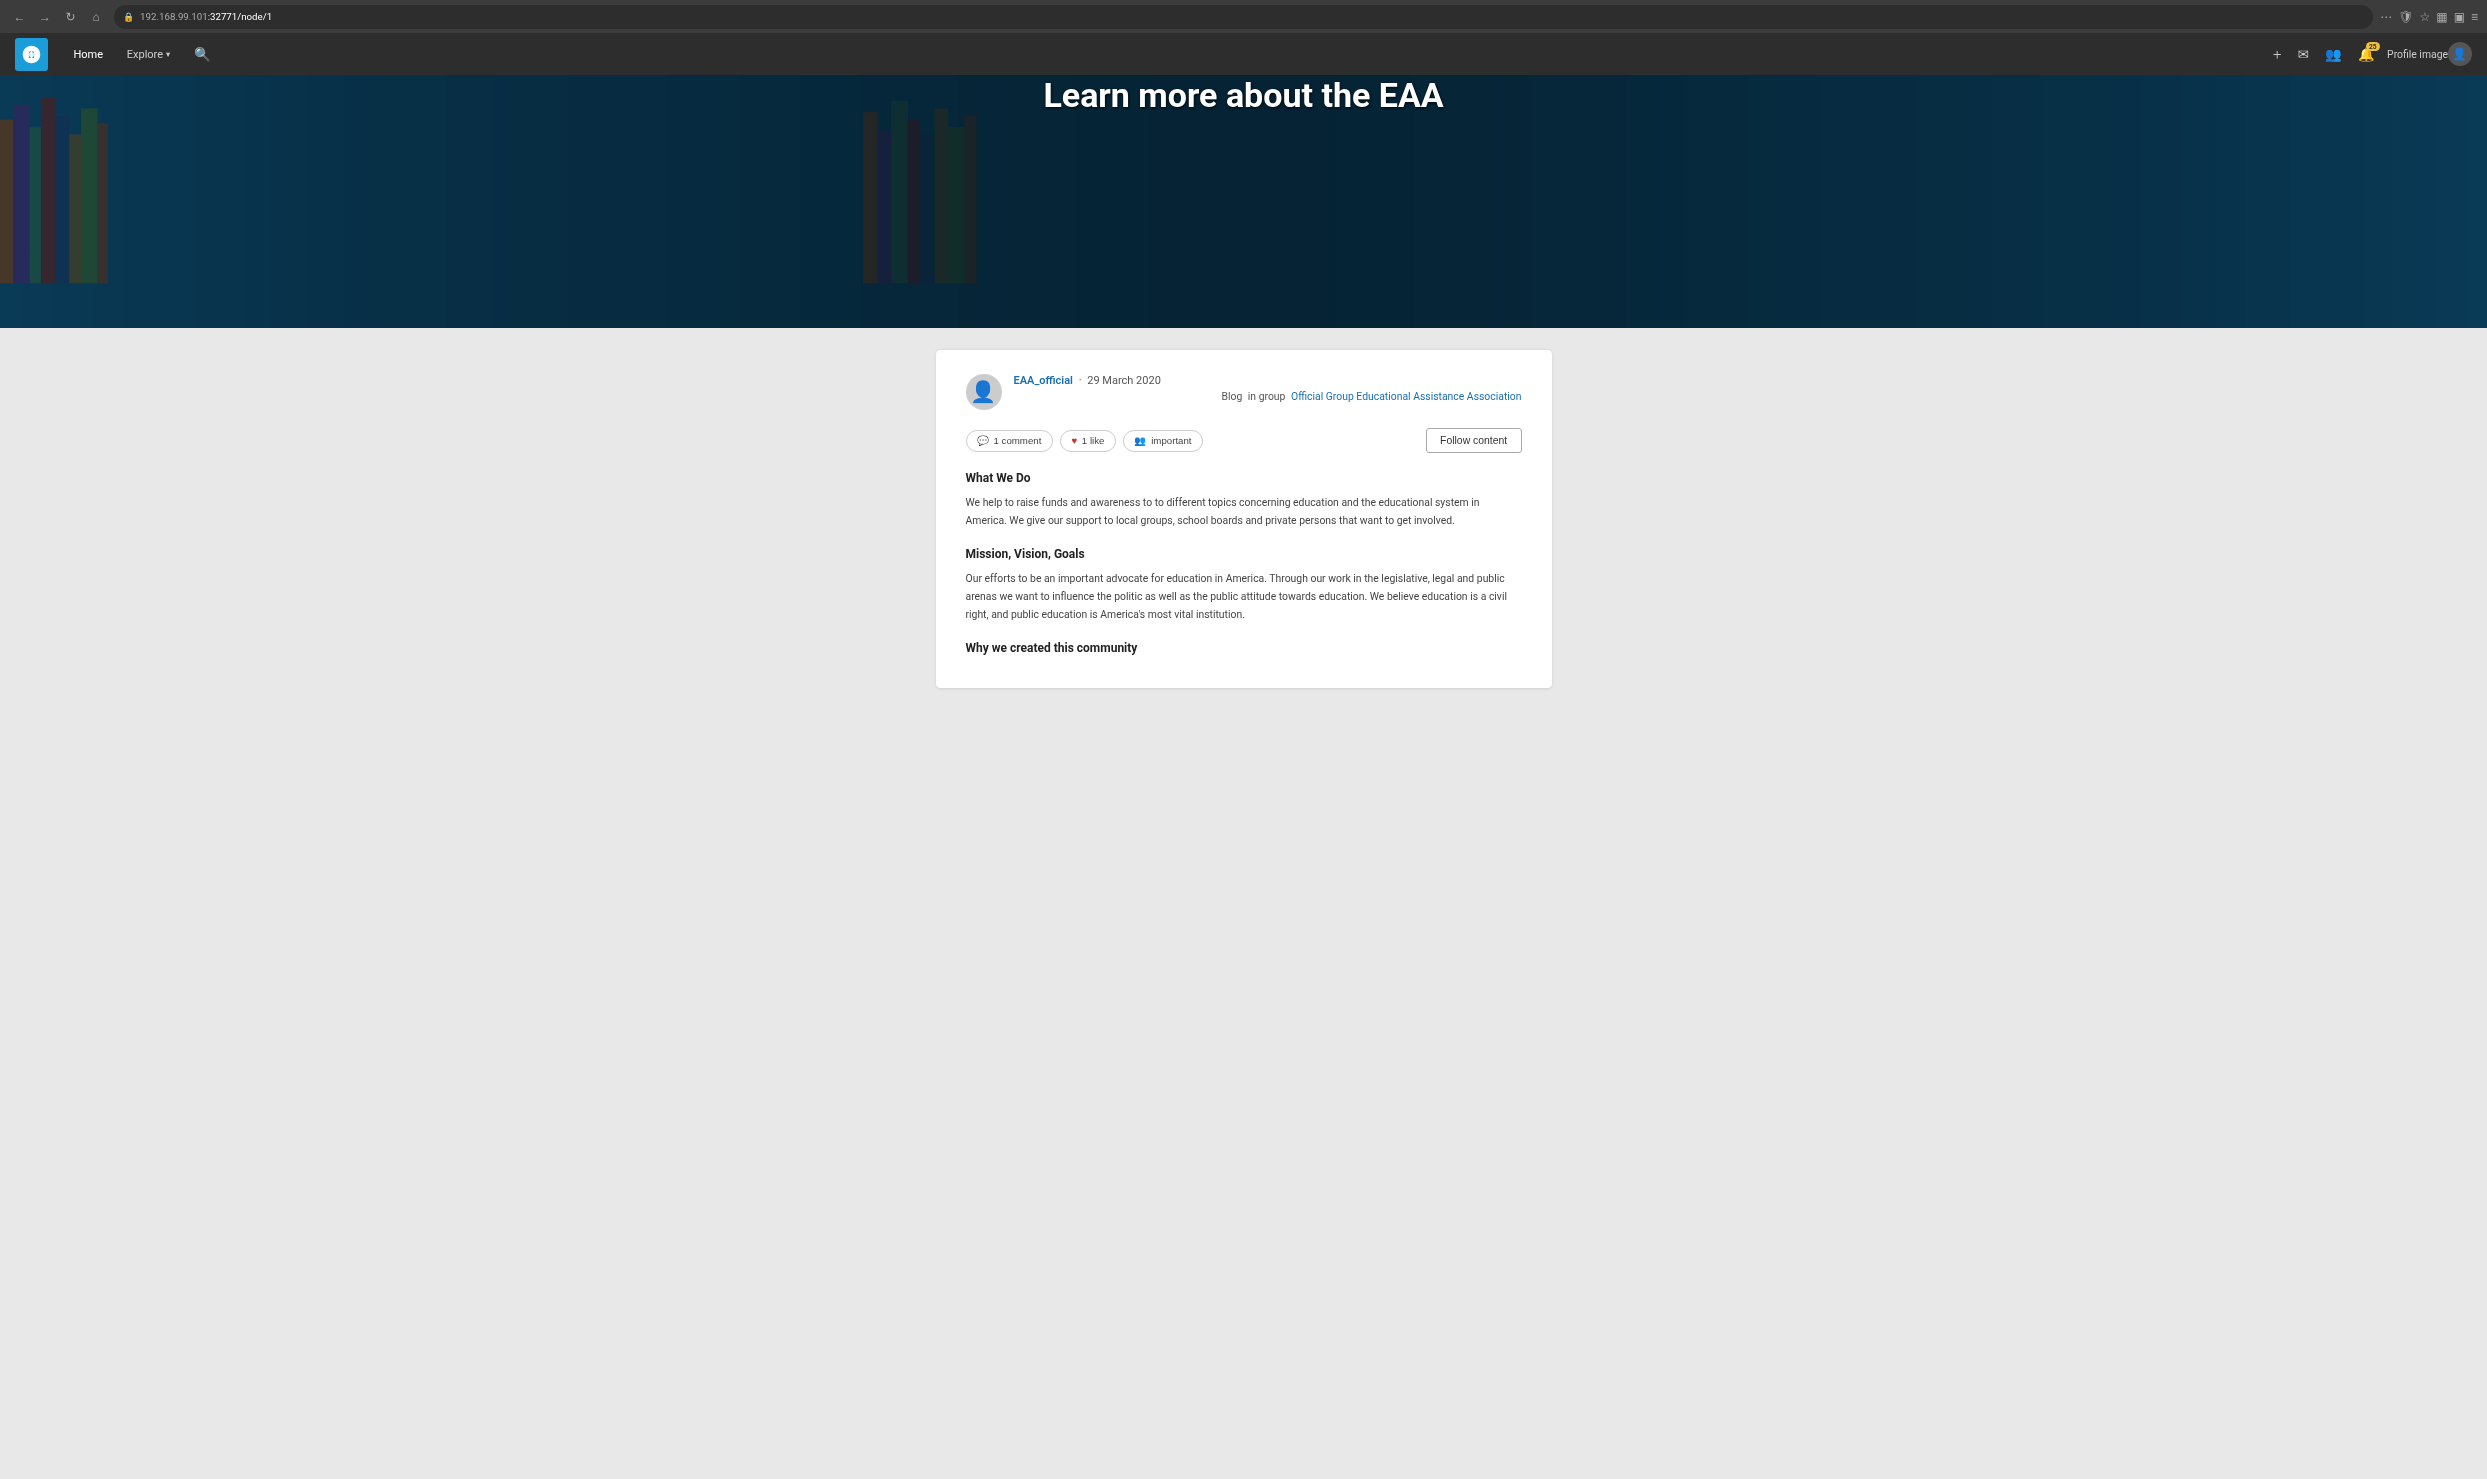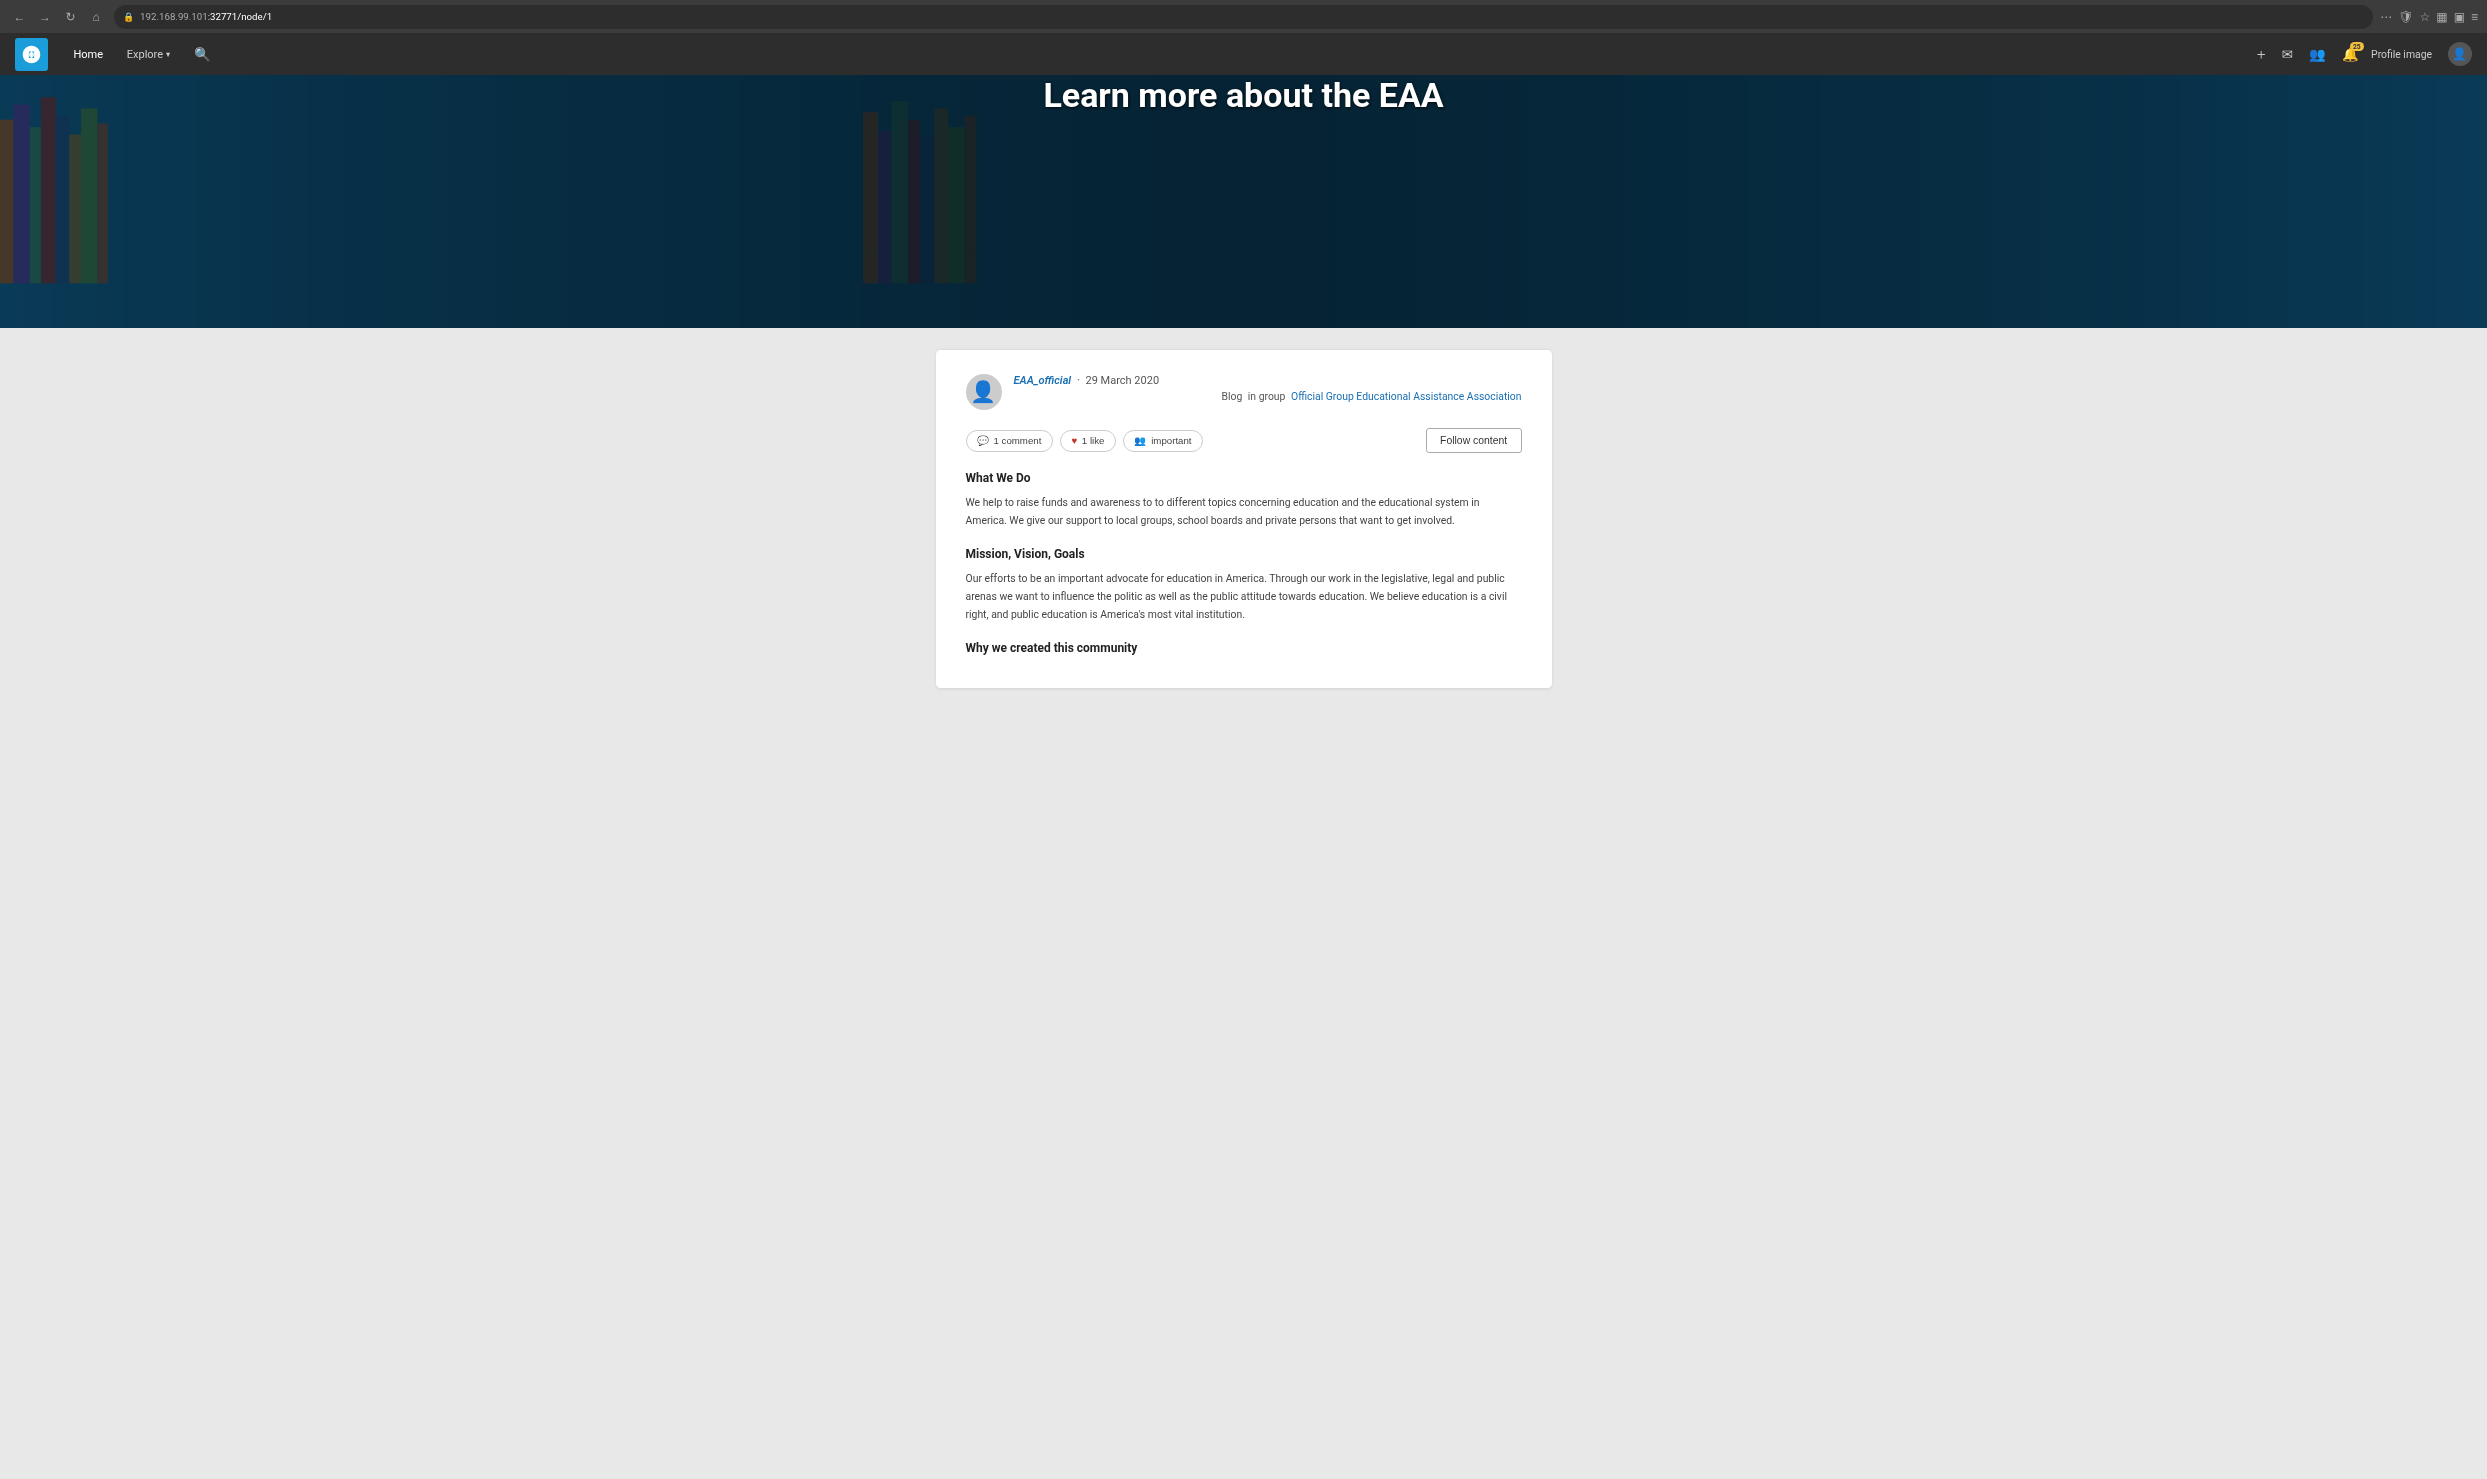--- a/index.html
+++ b/index.html
@@ -128,21 +128,21 @@
       border-radius: 7.4px;
       font-size: 6.7px;
       font-weight: bold;
       padding: 0.7px 3px;
       min-width: 12px;
       text-align: center;
     }
     .profile-area {
       display: flex;
       align-items: center;
-      gap: 16px;
+      gap: 0;
       cursor: pointer;
       color: #ccc;
       font-size: 10.4px;
     }
     .profile-avatar-nav {
       width: 24px;
       height: 24px;
       border-radius: 50%;
       background: #555;
       display: flex;
@@ -231,21 +231,20 @@
       flex: 1;
     }
     .post-author {
       font-size: 11px;
       color: #333;
     }
     .post-author-name {
       color: #1a6fb3;
       font-weight: 600;
       cursor: pointer;
-      font-style: italic;
     }
     .post-type-line {
       font-size: 10.4px;
       color: #555;
       margin-top: 3px;
       text-align: right;
     }
     .post-group-link {
       color: #1a6fb3;
       cursor: pointer;

